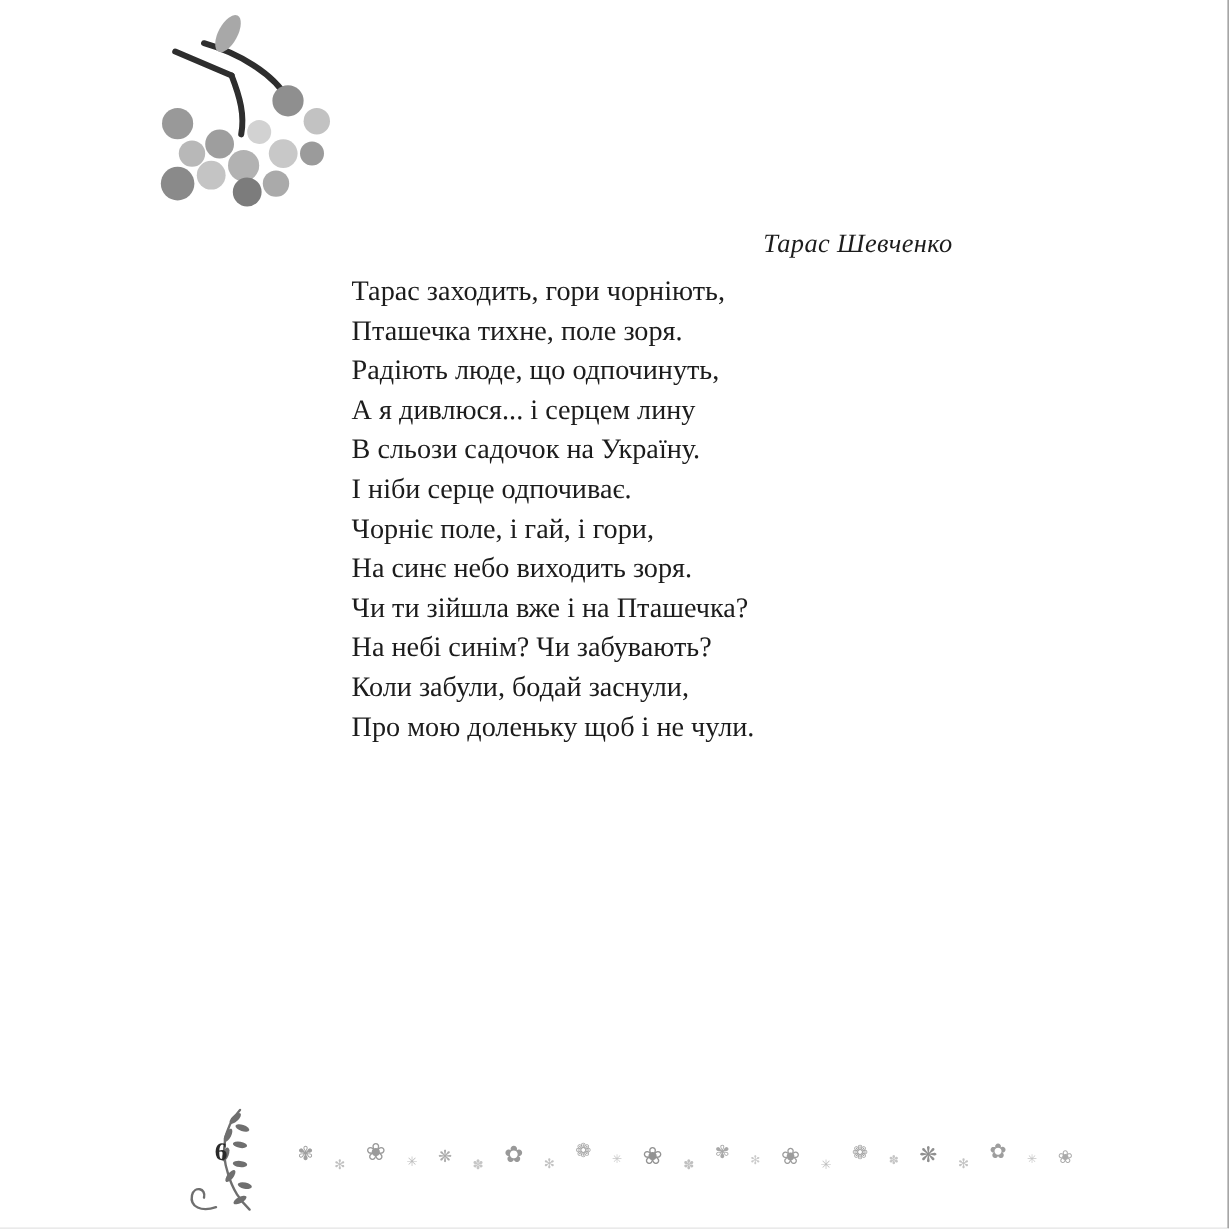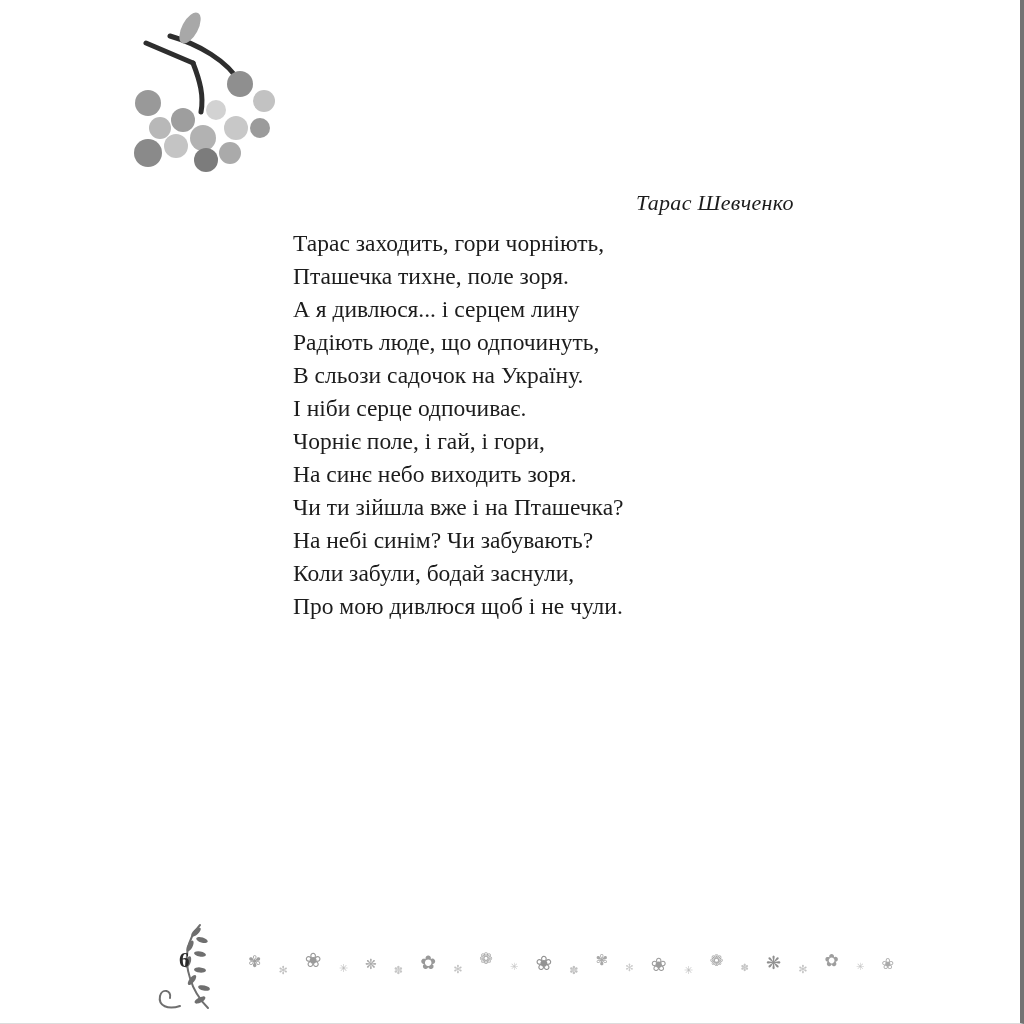--- a/index.html
+++ b/index.html
@@ -3,21 +3,21 @@
 <meta charset="utf-8">
 <style>
   html,body{margin:0;padding:0;background:#fff;}
   .page{
     position:relative;
     width:1024px;height:1024px;
     background:#ffffff;
     font-family:"Liberation Serif", serif;
     color:#1c1c1c;
     overflow:hidden;
-    border-right:4px solid #737373;
+    border-right:1px solid #737373;
     border-bottom:1px solid #dcdcdc;
     box-sizing:border-box;
   }
   .berry-art{position:absolute;left:128px;top:6px;}
   .author{
     position:absolute;left:636px;top:190px;
     font-style:italic;font-size:22px;letter-spacing:.3px;
   }
   .poem{position:absolute;left:293px;top:227px;font-size:23.5px;line-height:33px;}
   .poem-line{white-space:pre;}
@@ -60,30 +60,30 @@
     <circle cx="136" cy="95" r="11" fill="#c2c2c2"></circle>
     <circle cx="132" cy="122" r="10" fill="#9b9b9b"></circle>
     <circle cx="88" cy="104" r="10" fill="#d2d2d2"></circle>
   </svg>
 
   <div class="author">Тарас Шевченко</div>
 
   <div class="poem" id="poem">
       <div class="poem-line">Тарас заходить, гори чорніють,</div>
       <div class="poem-line">Пташечка тихне, поле зоря.</div>
+      <div class="poem-line">Радіють люде, що одпочинуть,</div>
       <div class="poem-line">А я дивлюся... і серцем лину</div>
-      <div class="poem-line">Радіють люде, що одпочинуть,</div>
       <div class="poem-line">В сльози садочок на Україну.</div>
       <div class="poem-line">І ніби серце одпочиває.</div>
       <div class="poem-line">Чорніє поле, і гай, і гори,</div>
       <div class="poem-line">На синє небо виходить зоря.</div>
       <div class="poem-line">Чи ти зійшла вже і на Пташечка?</div>
       <div class="poem-line">На небі синім? Чи забувають?</div>
       <div class="poem-line">Коли забули, бодай заснули,</div>
-      <div class="poem-line">Про мою дивлюся щоб і не чули.</div>
+      <div class="poem-line">Про мою доленьку щоб і не чули.</div>
     </div>
 
   <svg class="wreath" width="72" height="94" viewBox="0 0 72 94">
     <g fill="none" stroke="#6f6f6f" stroke-width="2" stroke-linecap="round">
       <path d="M 50 5 C 36 20, 34 40, 40 58 C 44 72, 50 80, 58 88"></path>
       <path d="M 30 86 C 18 90, 8 86, 10 76 C 12 68, 22 70, 20 78"></path>
     </g>
     <g fill="#6f6f6f">
       <ellipse cx="46" cy="12" rx="6" ry="2.6" transform="rotate(-42 46 12)"></ellipse>
       <ellipse cx="52" cy="20" rx="6" ry="2.6" transform="rotate(18 52 20)"></ellipse>

